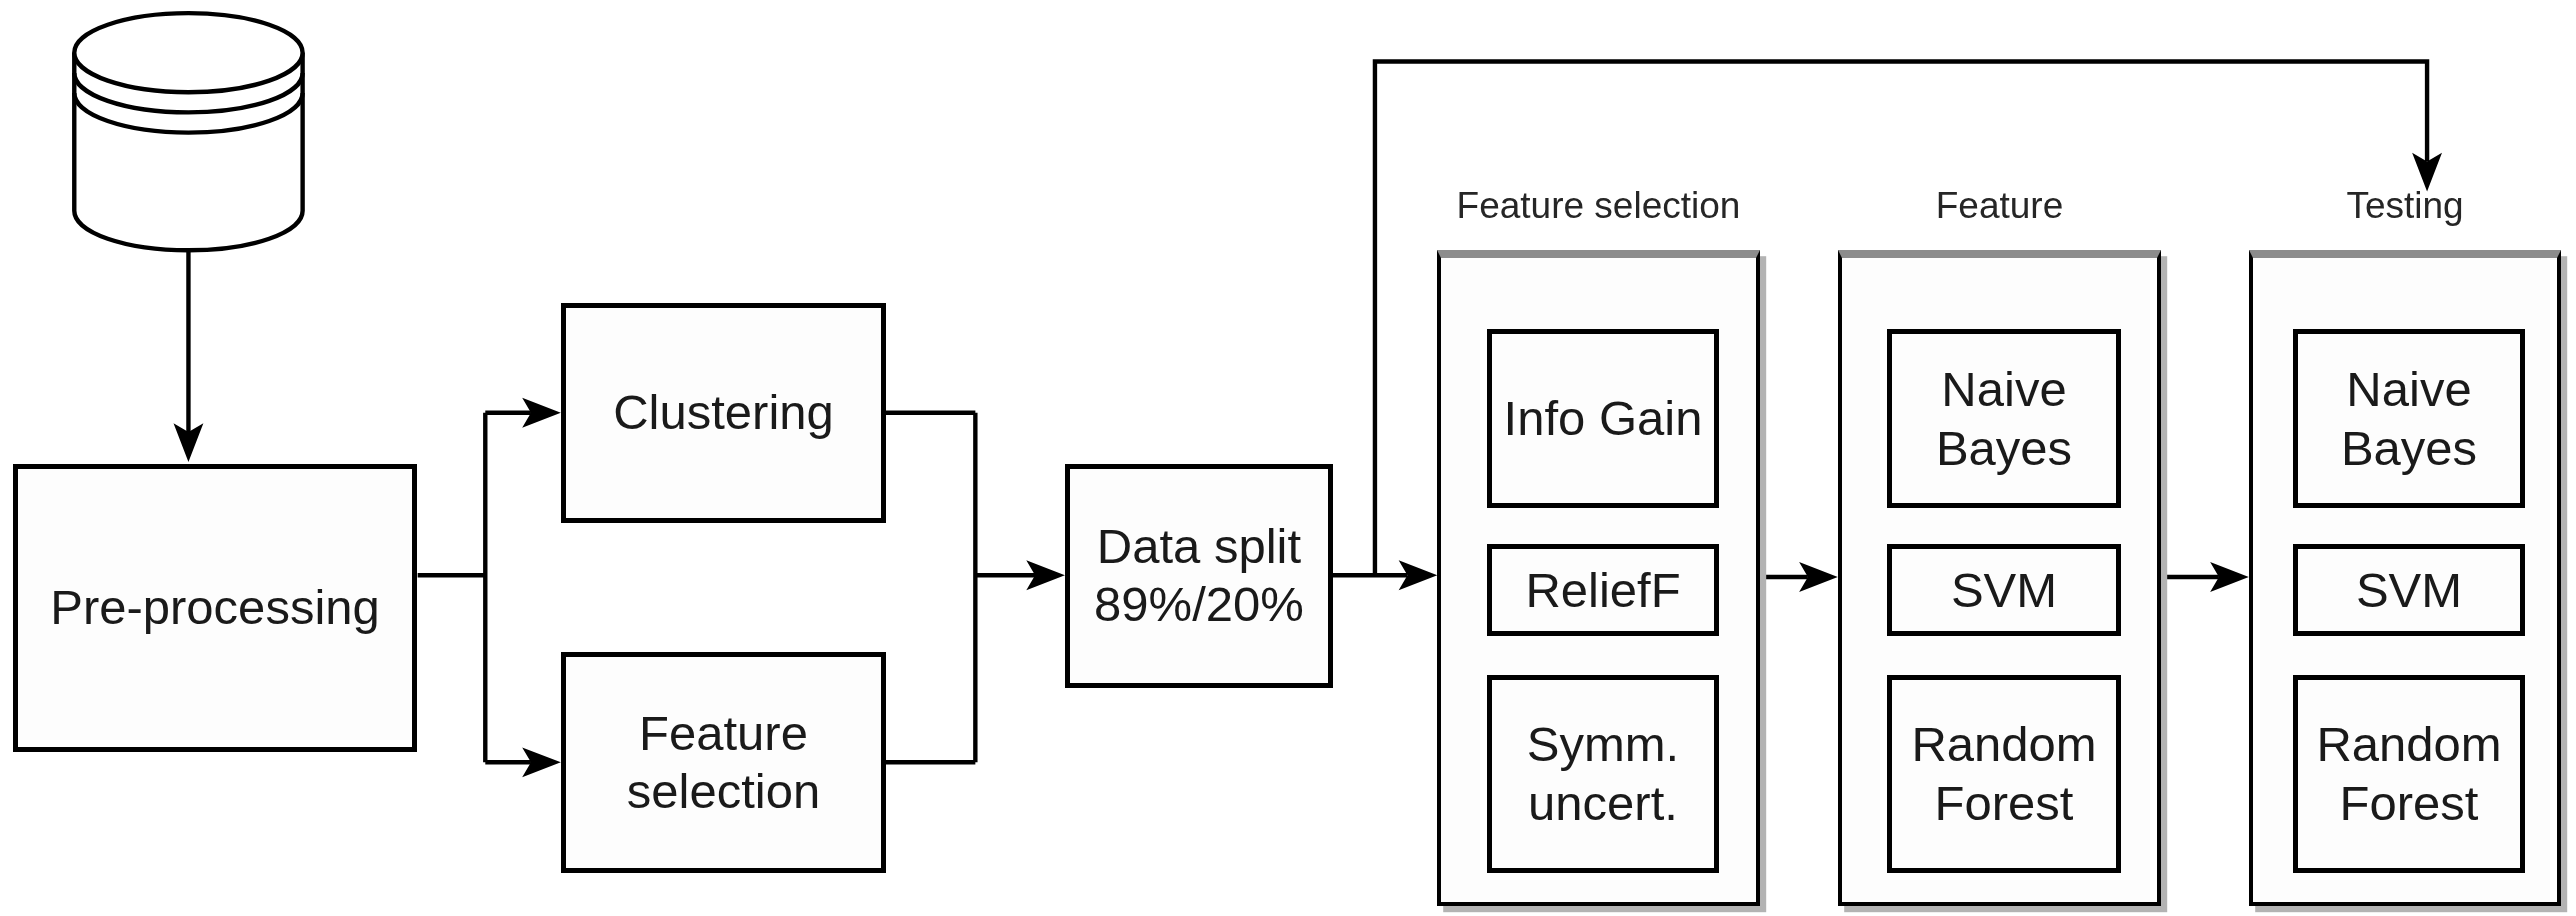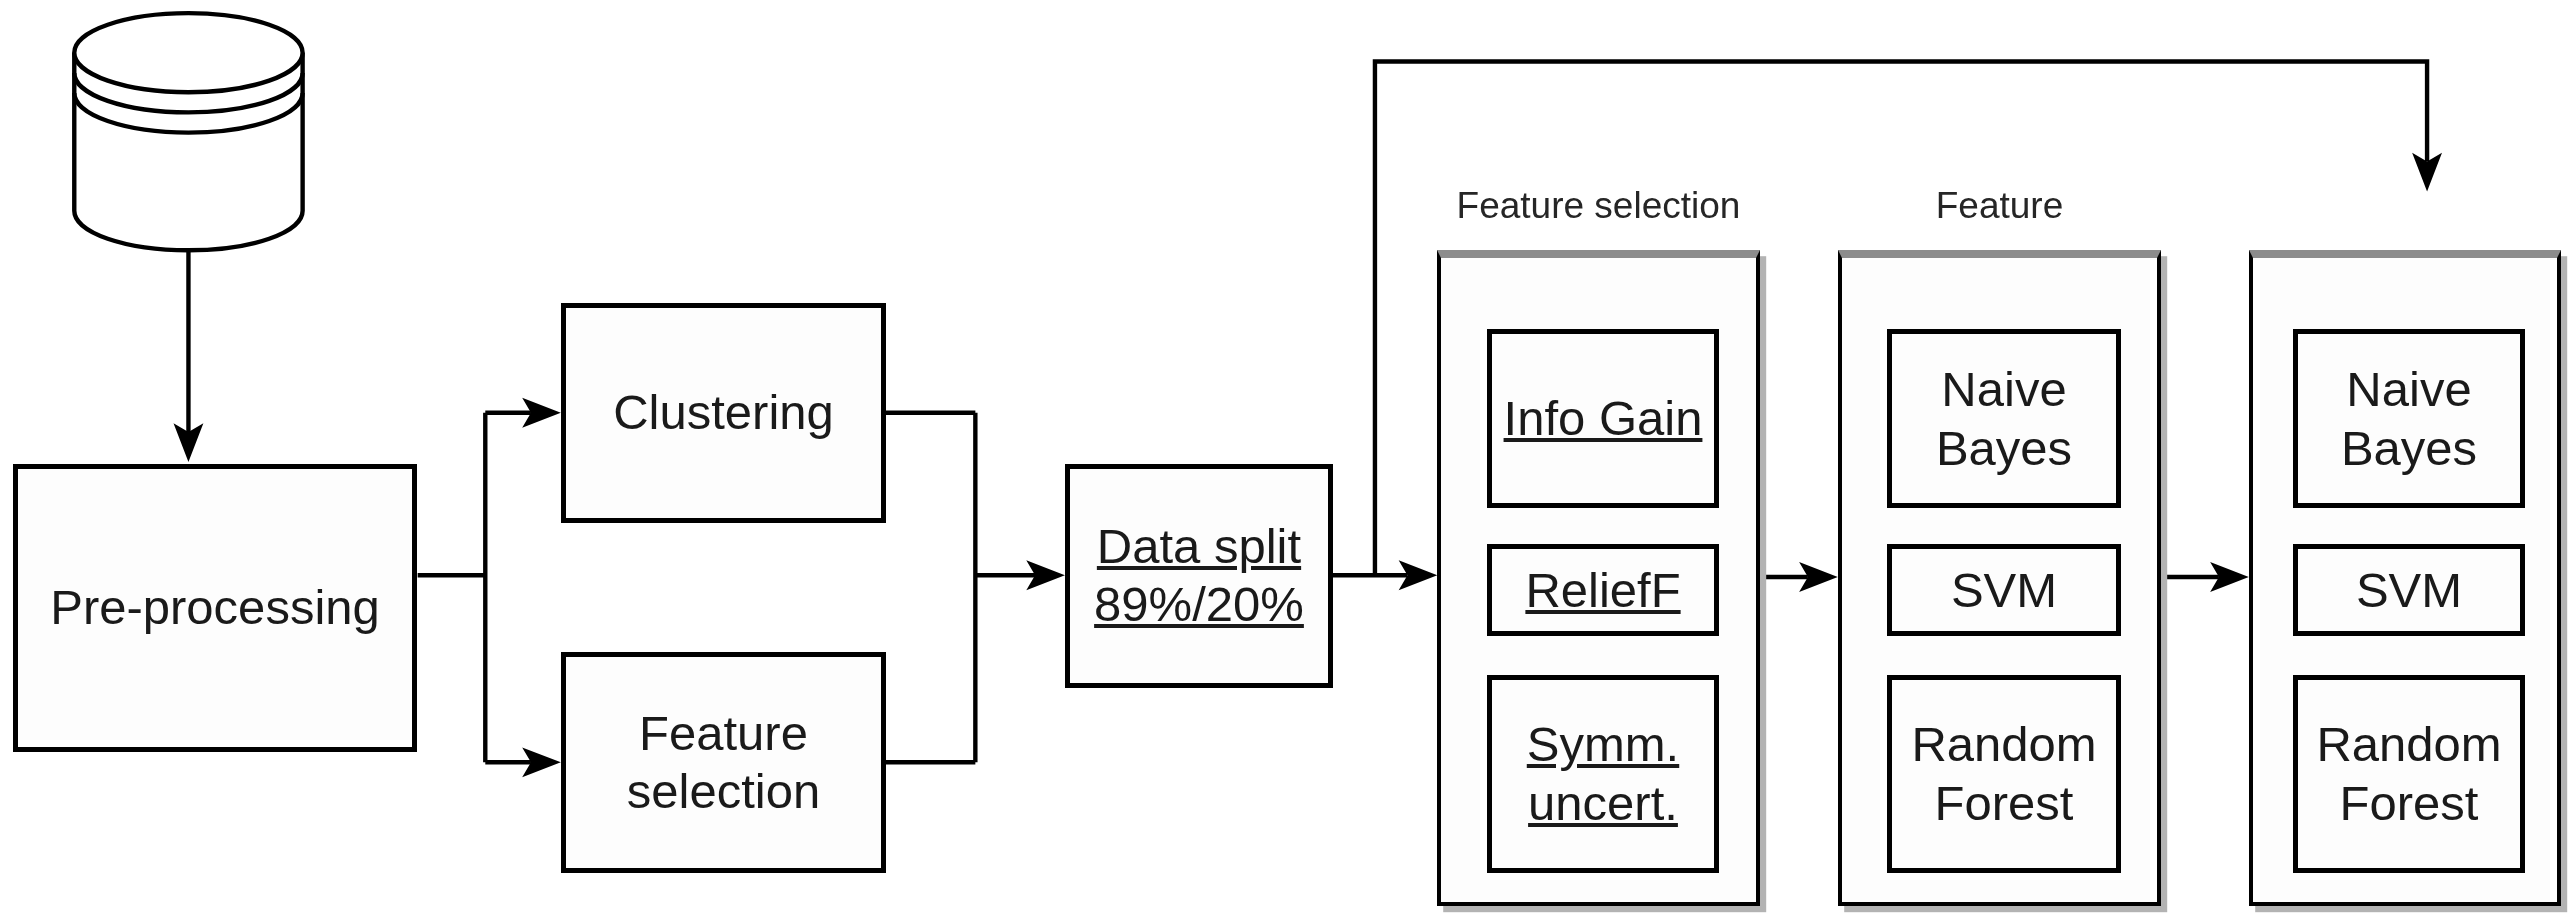--- a/index.html
+++ b/index.html
@@ -46,24 +46,24 @@
     border:5.3px solid #000;
     background:#fdfdfd;
     display:flex;align-items:center;justify-content:center;
     text-align:center;
     font-size:49px;line-height:1.2;
     padding:0 7px;
   }
   .row1{top:71px;height:179px;}
   .row2{top:286px;height:92px;}
   .row3{top:417px;height:198px;}
-  .w-fs{left:46px;width:232px;text-decoration:underline;}
+  .w-fs{left:46px;width:232px;}
   .w-tr{left:45px;width:234px;}
   .w-te{left:40px;width:232px;}
-  .two-line span{display:block;text-decoration:underline;}
+  .two-line span{display:block;}
 </style>
 </head>
 <body>
 
 <div id="canvas">
 
   <svg id="wires" width="2576" height="916" viewBox="0 0 2932 1043">
     <g stroke="#000" stroke-width="5" fill="none">
 
       <g>
@@ -118,20 +118,21 @@
 
   <div class="node two-line" style="left:1065px;top:464px;width:268px;height:224px">
     <div>
       <span>Data split</span>
       <span>89%/20%</span>
     </div>
   </div>
 
   <div class="group-title" style="left:1437px;width:323px">Feature selection</div>
   <div class="group-title" style="left:1838px;width:323px">Feature</div>
+  <div class="group-title" style="left:2249px;width:312px">Testing</div>
 
   <div class="group" style="left:1437px;width:323px">
     <div class="item row1 w-fs">
       <span>Info Gain</span>
     </div>
     <div class="item row2 w-fs">
       <span>ReliefF</span>
     </div>
     <div class="item row3 w-fs">
       <span>Symm. uncert.</span>

